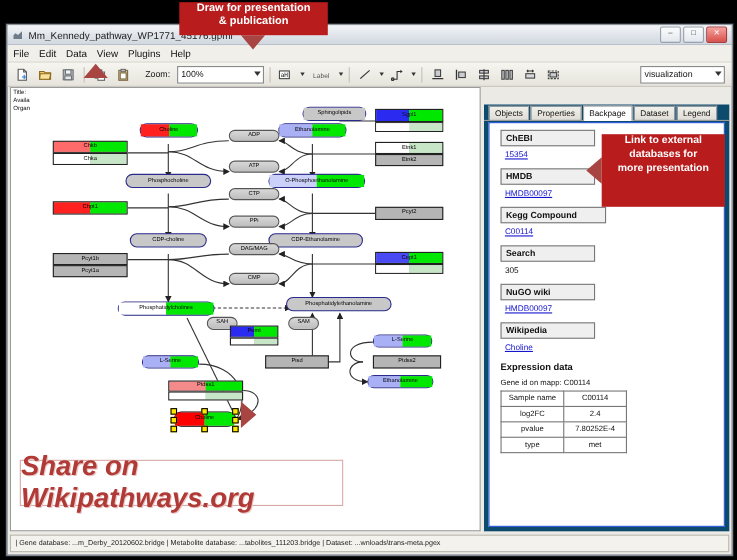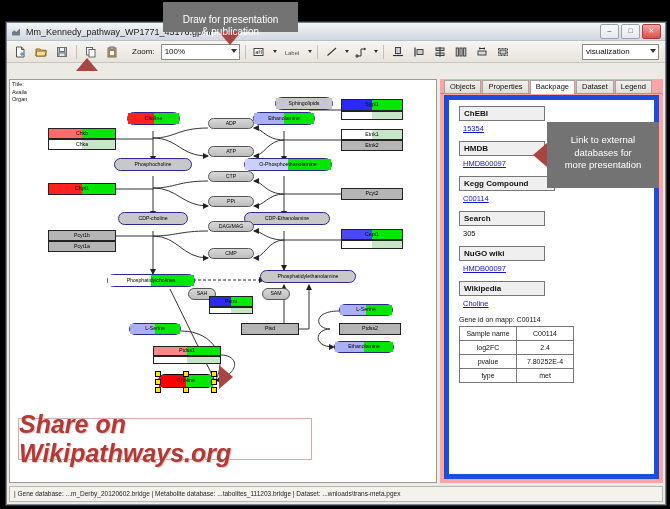--- a/index.html
+++ b/index.html
@@ -41,21 +41,21 @@
             border-top:3.5px solid #333;margin-left:1px;}
   .combo-right{position:absolute;right:6px;top:3px;width:72px;height:14px;border:1px solid #8a8a8a;
                background:#fff;font-size:8px;color:#111;padding-left:3px;line-height:14px;}
   .combo-right .arw{position:absolute;right:2px;top:4px;width:0;height:0;
      border-left:3px solid transparent;border-right:3px solid transparent;border-top:4px solid #333;}
 
   
   .bodywrap{position:absolute;left:0;top:54px;right:0;bottom:19px;display:flex;}
   .canvas-pane{position:relative;width:426px;background:#fff;border:1px solid #9b9b9b;
                margin:2px 0 2px 2px;overflow:hidden;}
-  .right-pane{flex:1;margin:2px 2px 2px 3px;background:#fca5a5;position:relative;}
+  .right-pane{flex:1;margin:18px 2px 2px 3px;background:#0c4a6e;position:relative;}
 
   
   .pw-meta{position:absolute;left:2px;top:1px;font-size:5.5px;line-height:7.5px;color:#111;z-index:3;}
 
   
   .node{position:absolute;box-sizing:border-box;display:flex;align-items:center;
         justify-content:center;font-size:5.2px;color:#000;text-align:center;line-height:1;}
   .metab{border:1px solid #2a2a8c;border-radius:9px;background:#c9c9c9;}
   .metab.plain{background:linear-gradient(#d8d8d8,#bdbdbd);border:1px solid #555;}
   .gene{border:1px solid #222;background:#b5b5b5;}
@@ -68,39 +68,39 @@
   
   .handle{position:absolute;width:4px;height:4px;background:#ffe800;border:1px solid #000;}
 
   
   .tabs{display:flex;align-items:flex-end;height:14px;padding-left:4px;gap:1px;
         border-bottom:1px solid #9b9b9b;}
   .tab{font-size:7.5px;padding:1px 5px 2px;border:1px solid #a5a5a5;border-bottom:none;
        background:linear-gradient(#f2f0eb,#e0ddd5);color:#111;}
   .tab.active{background:#fff;font-weight:normal;padding-bottom:3px;position:relative;top:1px;}
   .bp{position:absolute;left:4px;top:16px;right:4px;bottom:4px;background:#fff;
-      border:5px solid #1d4ed8;overflow:hidden;padding:6px 0 0 10px;}
+      border:1px solid #1d4ed8;overflow:hidden;padding:6px 0 0 10px;}
   .db-box{width:86px;border:1px solid #777;background:#efefef;font-size:8px;font-weight:bold;
           color:#111;padding:2px 4px;box-sizing:border-box;margin-bottom:3px;}
   .db-link{font-size:7.5px;color:#1414cf;text-decoration:underline;margin:0 0 8px 4px;display:block;}
   .db-plain{font-size:7.5px;color:#111;margin:0 0 8px 4px;display:block;}
   .exp-h{font-size:8.5px;font-weight:bold;color:#111;margin:2px 0 7px 0;}
   .gid{font-size:7px;color:#111;margin-bottom:3px;}
   table.expt{border-collapse:collapse;}
   table.expt td{border:1px solid #777;font-size:7px;color:#111;padding:1px 4px;text-align:center;
                 min-width:48px;height:11px;}
 
   
   .statusbar{position:absolute;left:2px;right:2px;bottom:2px;height:14px;background:#f4f2ec;
              border:1px solid #b8b5ad;font-size:6.5px;color:#222;line-height:14px;padding-left:4px;
              white-space:nowrap;overflow:hidden;}
 
   
-  .callout{position:absolute;background:#737373;color:#fff;font-weight:normal;text-align:center;
-           font-size:10px;line-height:12px;padding:12px 7px;box-sizing:border-box;z-index:40;}
+  .callout{position:absolute;background:#b91c1c;color:#fff;font-weight:bold;text-align:center;
+           font-size:10px;line-height:12px;padding:0 7px;box-sizing:border-box;z-index:40;}
   .ctri{position:absolute;width:0;height:0;z-index:39;}
   .ctri.down{border-left:11px solid transparent;border-right:11px solid transparent;
              border-top:13px solid #a84442;}
   .ctri.up{border-left:11px solid transparent;border-right:11px solid transparent;
            border-bottom:13px solid #a84442;}
   .ctri.left{border-top:12px solid transparent;border-bottom:12px solid transparent;
              border-right:14px solid #a84442;}
   .ctri.right{border-top:12px solid transparent;border-bottom:12px solid transparent;
               border-left:14px solid #a84442;}
   .share{position:absolute;left:18px;top:418px;width:292px;height:40px;background:#fff;
@@ -124,20 +124,28 @@
     <div class="titlebar">
       <div class="tb-icon"></div>
       <div class="title-text">Mm_Kennedy_pathway_WP1771_45176.gpml</div>
       <div class="win-btns">
         <div class="wb">–</div>
         <div class="wb">□</div>
         <div class="wb close">✕</div>
       </div>
     </div>
 
+    <div class="menubar">
+      <span>File</span>
+      <span>Edit</span>
+      <span>Data</span>
+      <span>View</span>
+      <span>Plugins</span>
+      <span>Help</span>
+    </div>
 
     <div class="toolbar" style="position:relative;">
       <div class="tbtn">
         <svg width="12" height="12" viewBox="0 0 12 12">
             <path d="M2.5 1h5l2.5 2.5V11h-7.5z" fill="#fff" stroke="#555"></path>
             <path d="M7.5 1v2.5H10" fill="none" stroke="#555"></path>
             <path d="M8 6v4M6 8h4" stroke="#2a7fd4"></path>
           </svg>
       </div>
       <div class="tbtn">
@@ -519,20 +527,21 @@
 
           <div class="db-box">Search</div>
           <span class="db-plain">305</span>
 
           <div class="db-box">NuGO wiki</div>
           <a class="db-link">HMDB00097</a>
 
           <div class="db-box">Wikipedia</div>
           <a class="db-link">Choline</a>
 
+          <div class="exp-h">Expression data</div>
           <div class="gid">Gene id on mapp: C00114</div>
 
           <table class="expt">
             <tbody>
                 <tr>
               <td>Sample name</td>
               <td>C00114</td>
             </tr>
             <tr>
               <td>log2FC</td>

